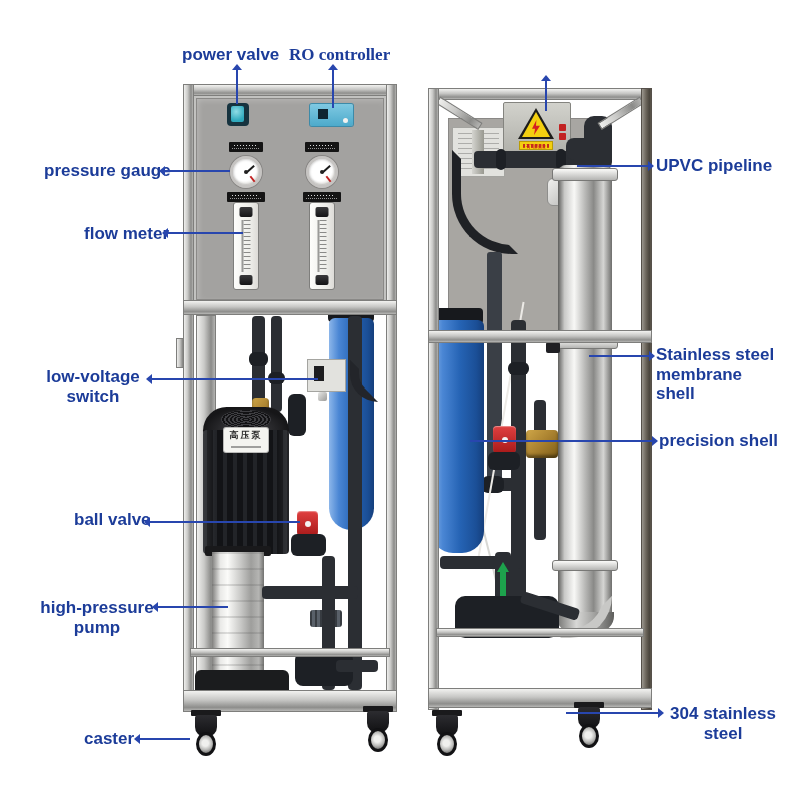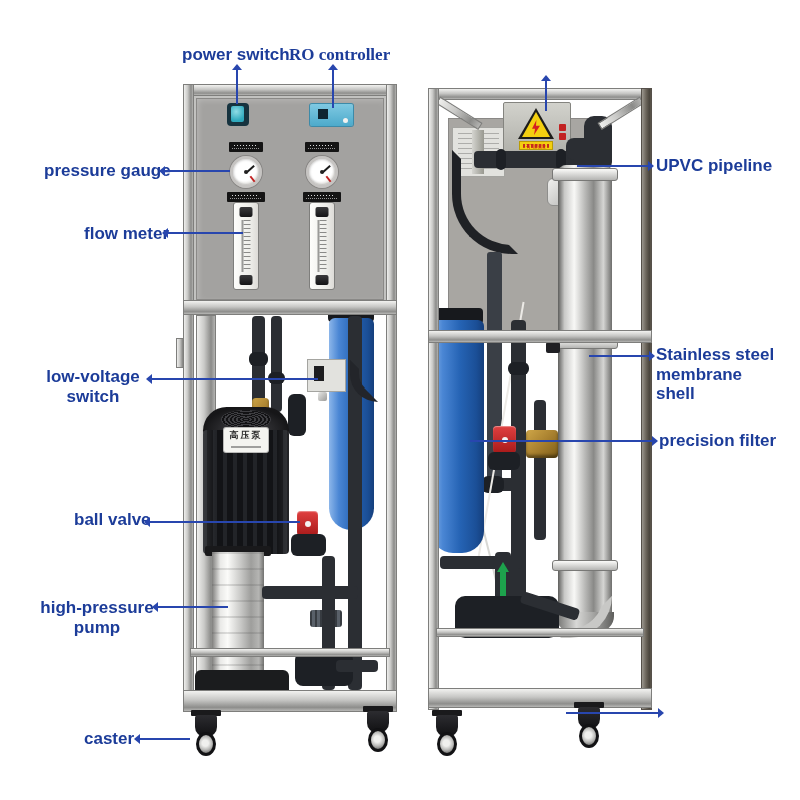--- a/index.html
+++ b/index.html
@@ -235,30 +235,31 @@
     <div class="c-plate"></div>
       <div class="c-fork"></div>
       <div class="c-wheel"></div>
   </div>
   <div class="caster" style="left:572px;top:702px;">
     <div class="c-plate"></div>
       <div class="c-fork"></div>
       <div class="c-wheel"></div>
   </div>
 
-  <div class="lbl nowrap" style="left:182px;top:45px;">power switch</div>
+  <div class="lbl nowrap" style="left:182px;top:45px;">power valve</div>
   <div class="lbl nowrap" style="left:289px;top:45px;font-family:Liberation Serif, serif;">RO controller</div>
   <div class="lbl nowrap" style="left:44px;top:161px;">pressure gauge</div>
   <div class="lbl nowrap" style="left:84px;top:224px;">flow meter</div>
   <div class="lbl nowrap" style="left:656px;top:156px;">UPVC pipeline</div>
   <div class="lbl" style="left:656px;top:345px;width:122px;">Stainless steel membrane shell</div>
   <div class="lbl ctr" style="left:40px;top:367px;width:106px;">low-voltage switch</div>
-  <div class="lbl nowrap" style="left:659px;top:431px;">precision filter</div>
+  <div class="lbl nowrap" style="left:659px;top:431px;">precision shell</div>
   <div class="lbl nowrap" style="left:74px;top:510px;">ball valve</div>
   <div class="lbl ctr" style="left:36px;top:598px;width:122px;">high-pressure pump</div>
+  <div class="lbl ctr" style="left:664px;top:704px;width:118px;">304 stainless steel</div>
   <div class="lbl nowrap" style="left:84px;top:729px;">caster</div>
 
   <div class="arrow av head-up" style="left:236px;top:68px;height:36px;"></div>
   <div class="arrow av head-up" style="left:332px;top:68px;height:40px;"></div>
   <div class="arrow av head-up" style="left:545px;top:79px;height:32px;"></div>
   <div class="arrow ah head-left" style="left:163px;top:170px;width:67px;"></div>
   <div class="arrow ah head-left" style="left:166px;top:232px;width:77px;"></div>
   <div class="arrow ah head-right" style="left:577px;top:165px;width:73px;"></div>
   <div class="arrow ah head-left" style="left:150px;top:378px;width:168px;"></div>
   <div class="arrow ah head-right" style="left:589px;top:355px;width:62px;"></div>

